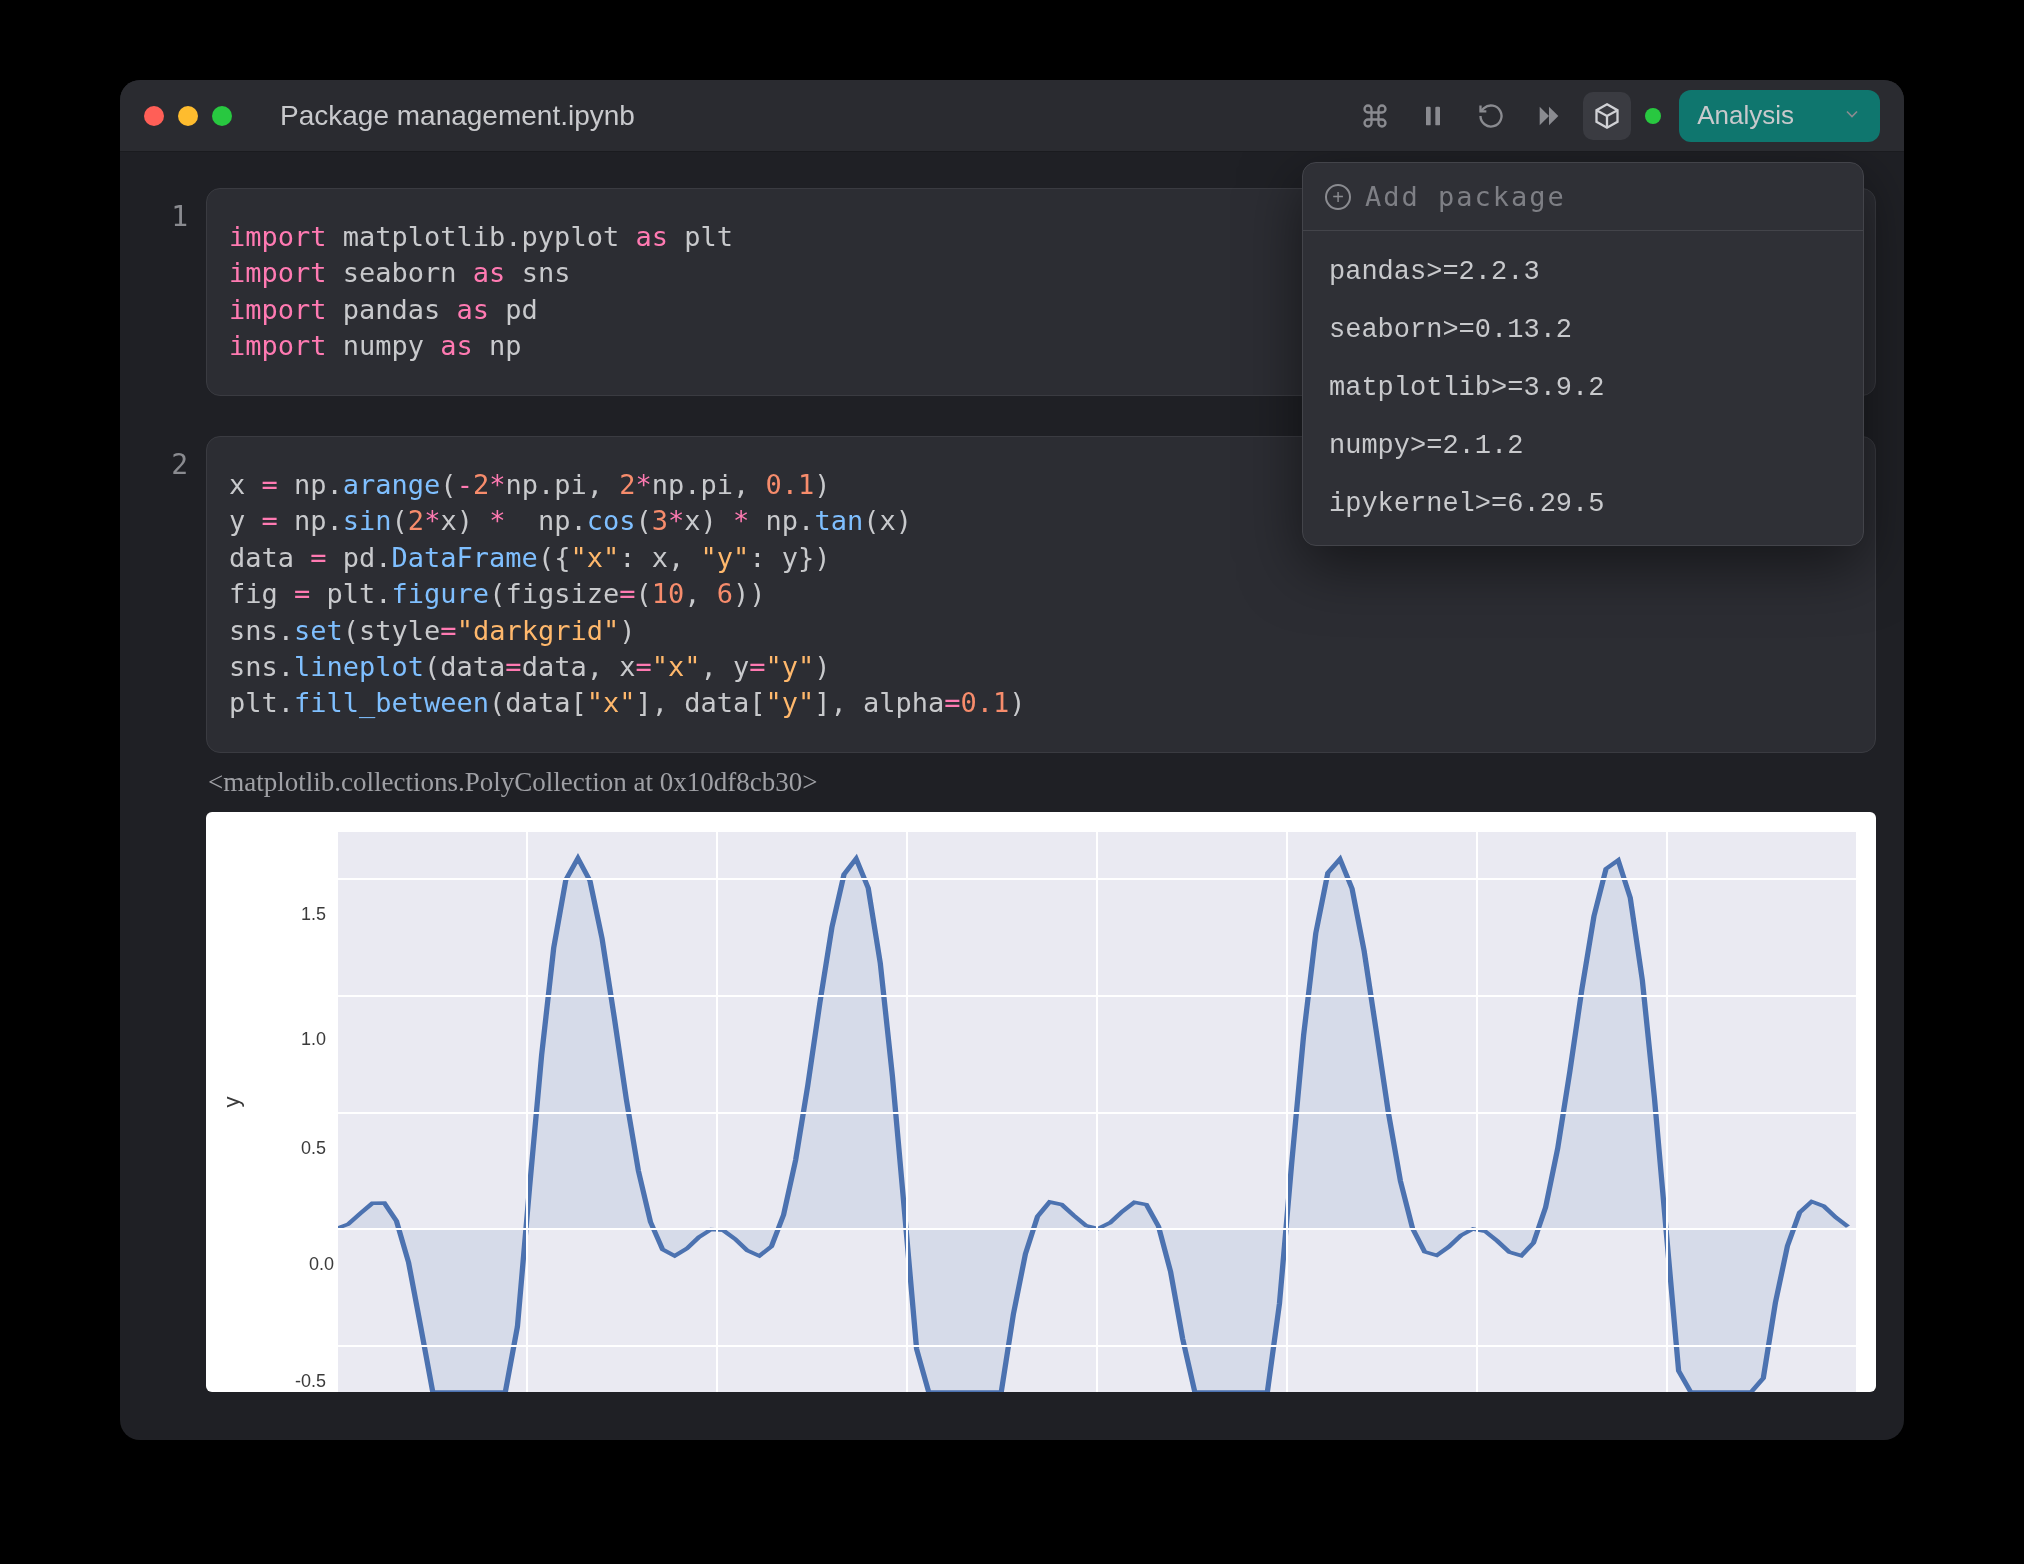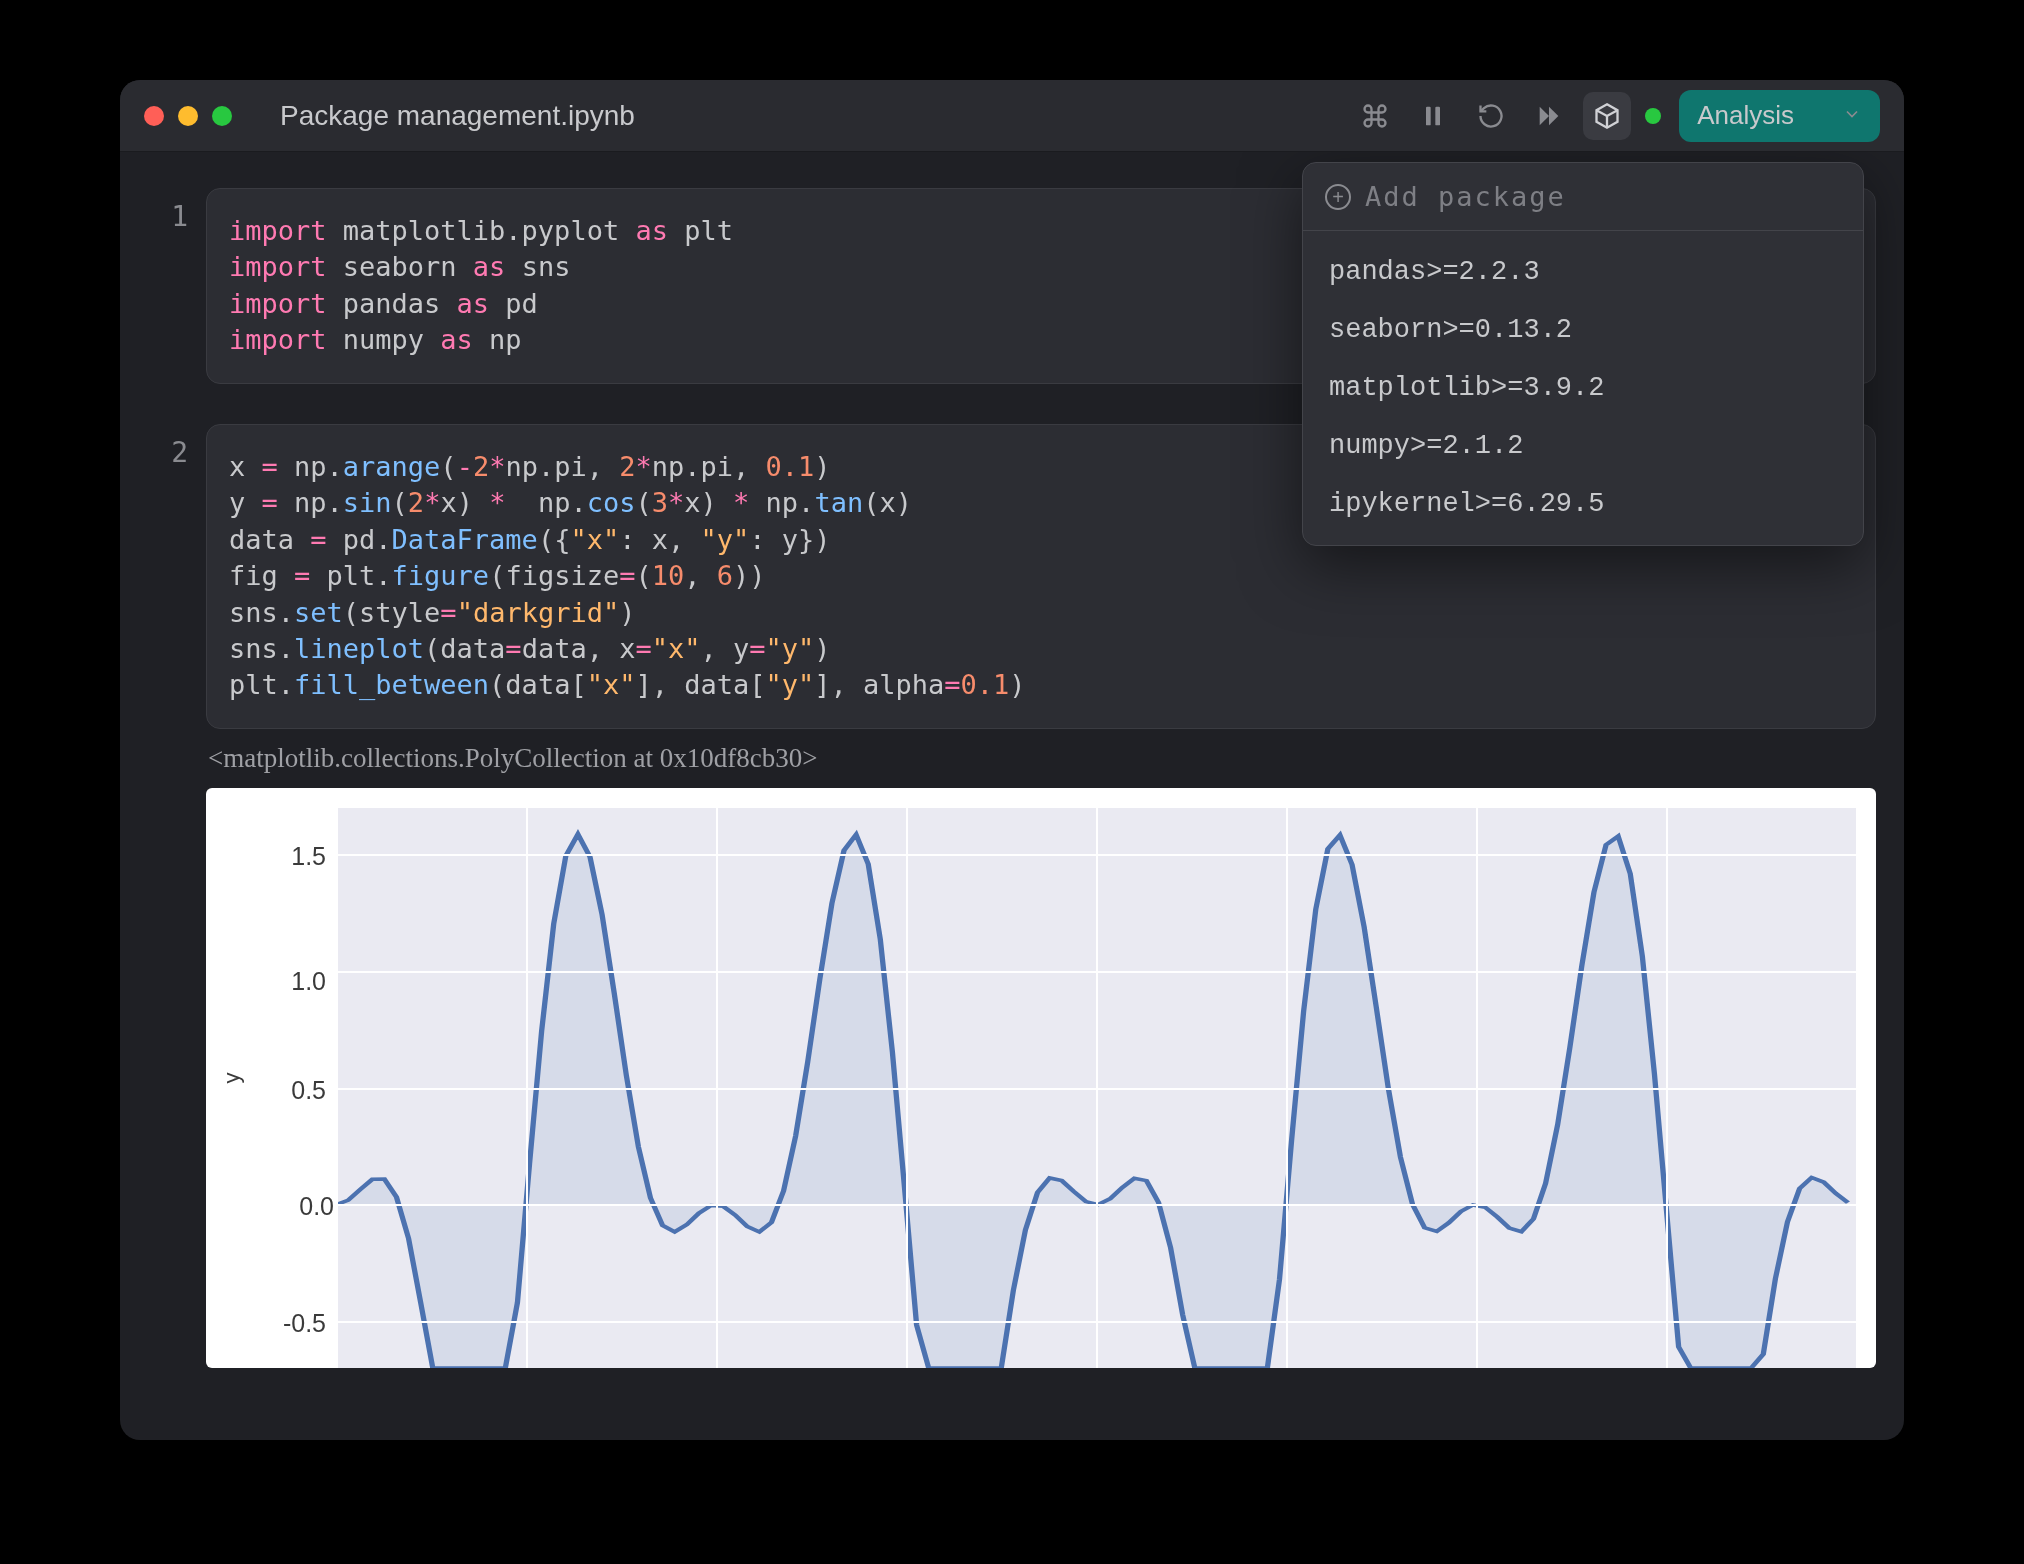--- a/index.html
+++ b/index.html
@@ -37,21 +37,21 @@
   }
   .kernel-select .chev { color: #8a8b90; }
 
   .content { flex: 1; overflow: hidden; padding: 36px 28px 0 28px; display: flex; flex-direction: column; gap: 40px; position: relative; }
 
   .cell-row { display: flex; align-items: flex-start; gap: 18px; }
   .cell-num { width: 40px; text-align: right; color: #8a8b90; font-size: 28px; font-family: ui-monospace, Menlo, Consolas, monospace; padding-top: 12px; }
   .cell-body { flex: 1; display: flex; flex-direction: column; gap: 14px; }
   .code-block {
     background: #2c2d33; border: 1px solid #3a3b41; border-radius: 14px;
-    padding: 24px 22px; font-family: ui-monospace, Menlo, Consolas, monospace;
+    padding: 30px 22px; font-family: ui-monospace, Menlo, Consolas, monospace;
     font-size: 27px; line-height: 1.35; white-space: pre; color: #c8c9cc;
     overflow-x: auto;
   }
   .k { color: #ff7ab2; }   
   .n { color: #c8c9cc; }   
   .f { color: #7fbfff; }   
   .s { color: #ffb86c; }   
   .num { color: #f78c6c; } 
   .op { color: #ff7ab2; }  
 
@@ -62,22 +62,22 @@
   .plot-area {
     background: #ffffff; border-radius: 6px; height: 580px; position: relative; overflow: hidden;
   }
   .plot-grid {
     position: absolute; left: 130px; top: 20px; right: 20px; bottom: 0;
     background: #eaeaf2;
   }
   .gridline-h { position: absolute; left: 0; right: 0; border-top: 2px solid #fff; }
   .gridline-v { position: absolute; top: 0; bottom: 0; border-left: 2px solid #fff; }
   .tick-label {
-    position: absolute; font-family: sans-serif; font-size: 25px; color: #3a3a3a;
-    text-align: right; width: 70px;
+    position: absolute; font-family: sans-serif; font-size: 18px; color: #3a3a3a;
+    text-align: right; width: 70px; margin-top: 38px;
   }
   .ylabel {
     position: absolute; left: 20px; top: 50%; transform: translateY(-50%) rotate(-90deg);
     font-family: sans-serif; font-size: 22px; color: #3a3a3a;
   }
   .curve { position: absolute; left:0; top:0; width:100%; height:100%; }
   .curve path.line { stroke: #4c72b0; stroke-width: 3.5; fill: none; }
   .curve path.area { fill: rgba(76,114,176,0.12); stroke: none; }
 
   

